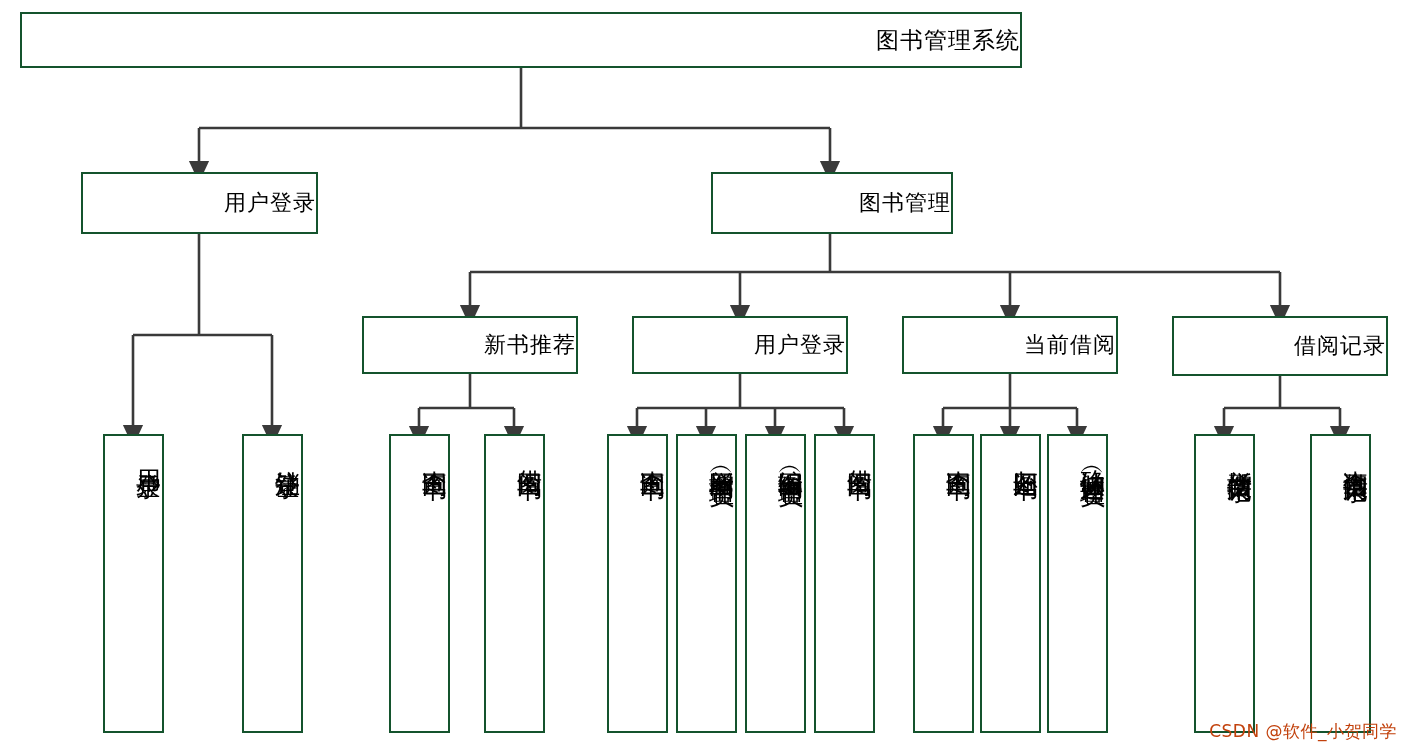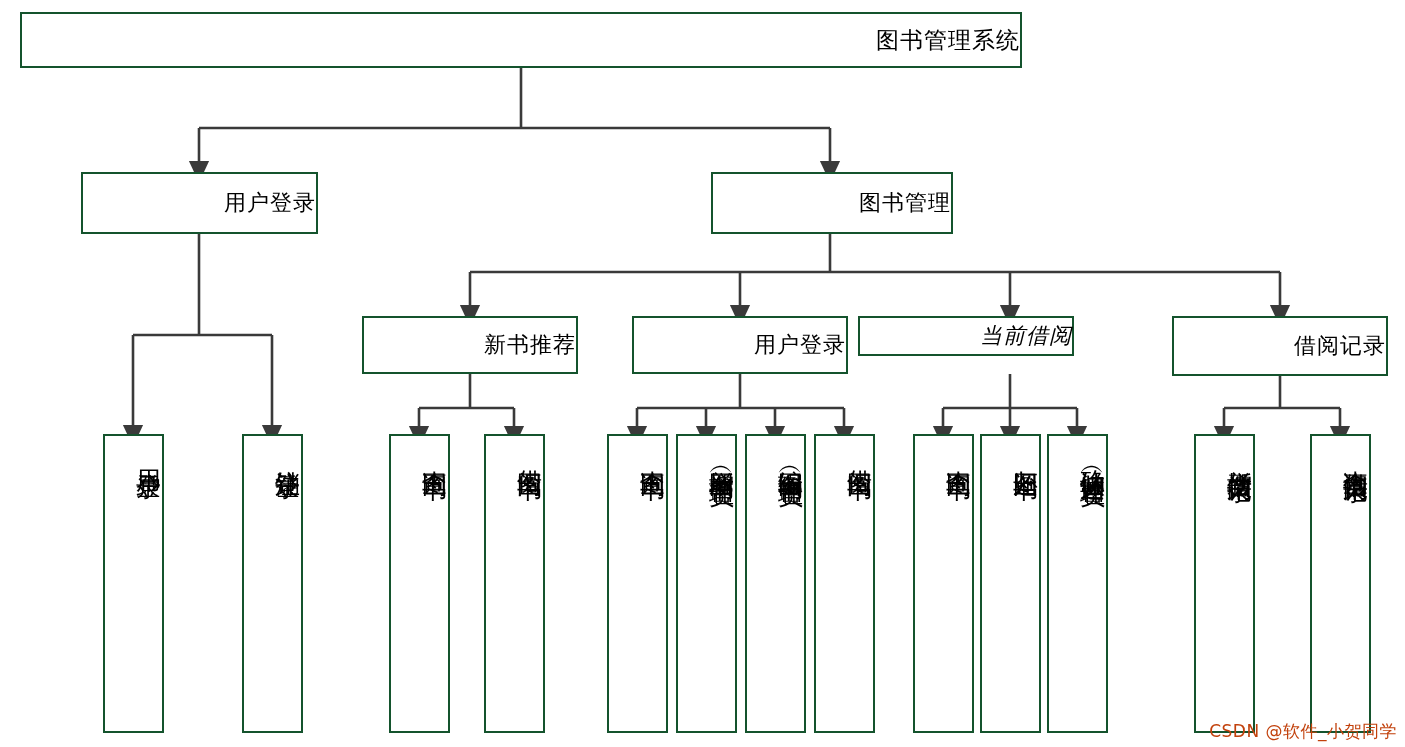--- a/index.html
+++ b/index.html
@@ -147,21 +147,21 @@
   </div>
 
   <div class="node horiz" style="left:362px; top:316px; width:216px; height:58px;">
     <span class="label">新书推荐</span>
   </div>
 
   <div class="node horiz" style="left:632px; top:316px; width:216px; height:58px;">
     <span class="label">用户登录</span>
   </div>
 
-  <div class="node horiz" style="left:858px; top:316px; width:216px; height:40px;font-style:italic;">
+  <div class="node horiz" style="left:902px; top:316px; width:216px; height:58px;">
     <span class="label">当前借阅</span>
   </div>
 
   <div class="node horiz" style="left:1172px; top:316px; width:216px; height:60px;">
     <span class="label">借阅记录</span>
   </div>
 
   <div class="node vert" style="left:103px; top:434px; width:61px; height:299px;">
     <span class="label">用户登录</span>
   </div>

